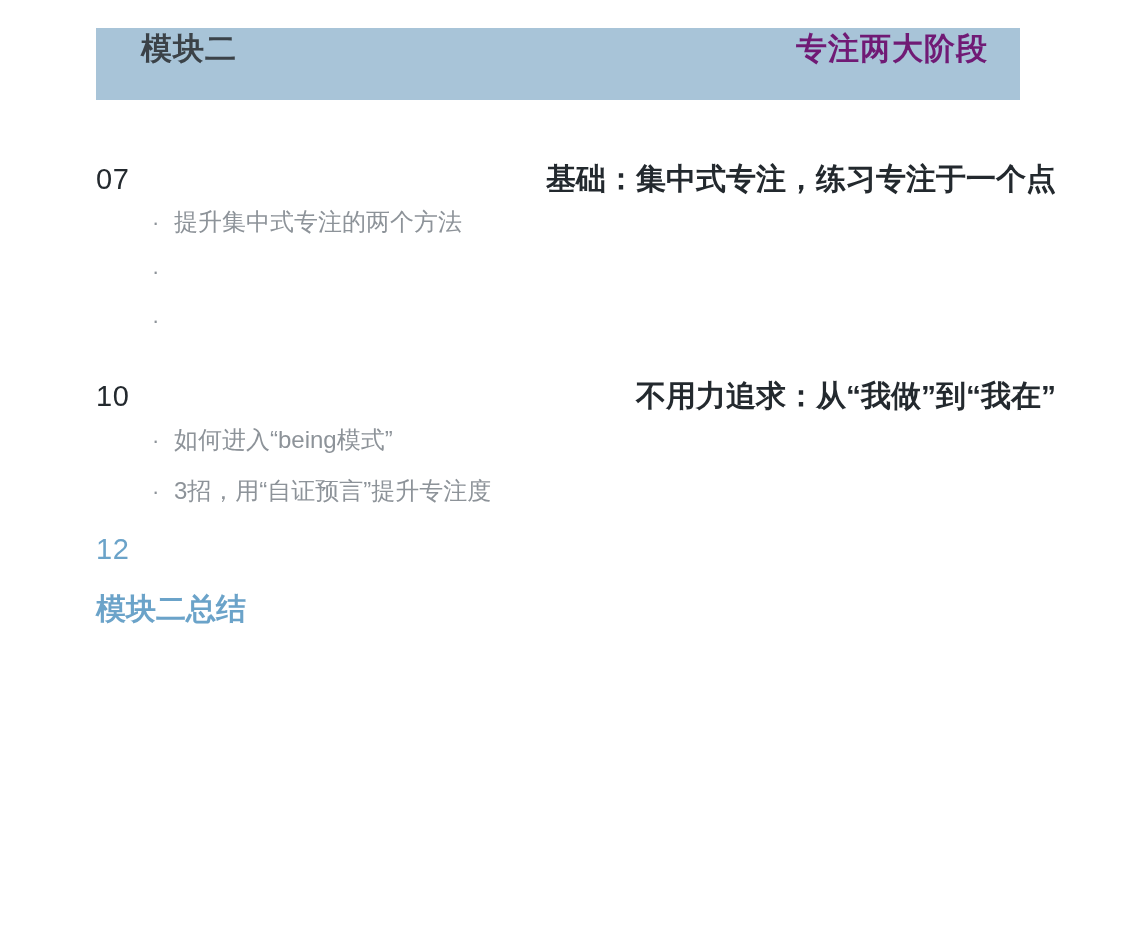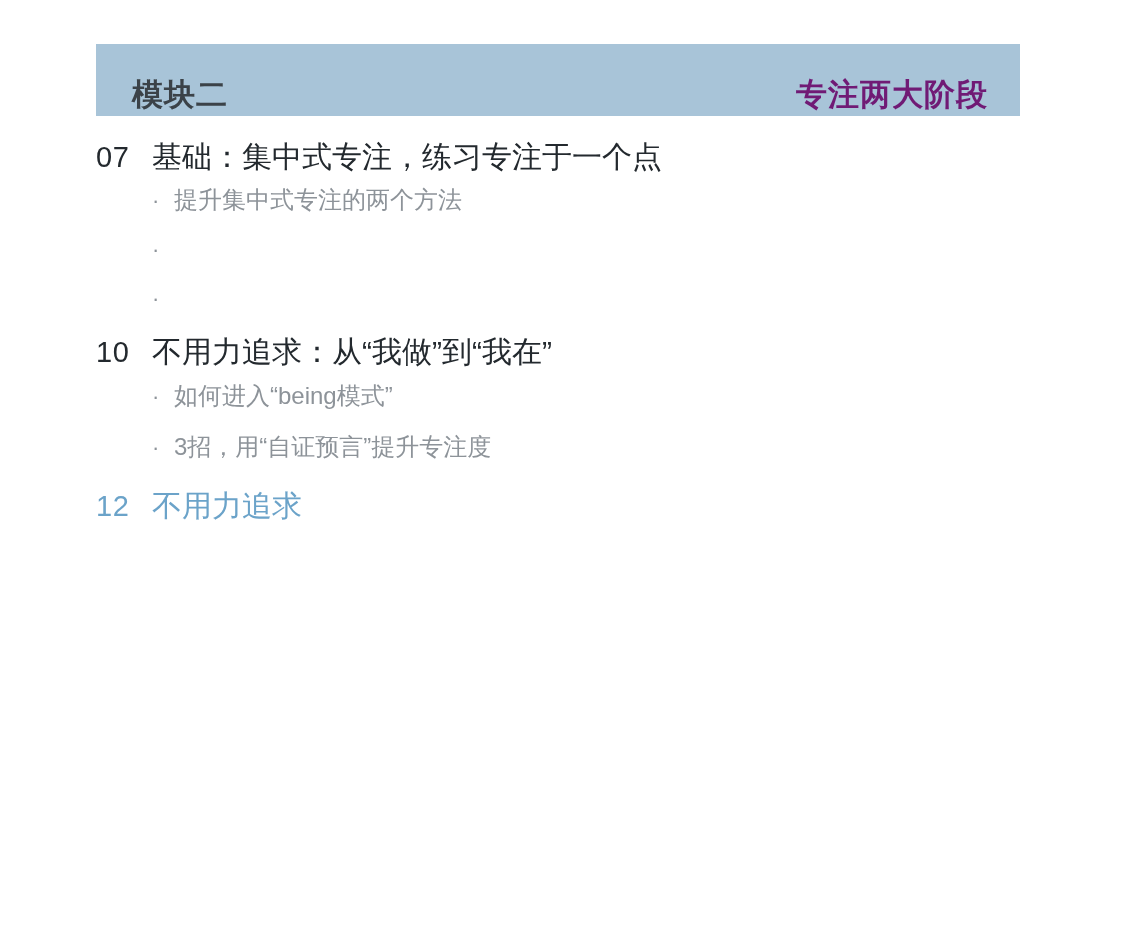--- a/index.html
+++ b/index.html
@@ -15,29 +15,29 @@
   }
   .page {
     position: relative;
     width: 1125px;
     height: 932px;
     box-sizing: border-box;
   }
   .header-band {
     position: absolute;
     left: 96px;
-    top: 44px;
+    top: 28px;
     width: 924px;
     height: 72px;
     background: #a8c4d8;
     display: flex;
-    align-items: flex-end;
+    align-items: flex-start;
     justify-content: space-between;
     box-sizing: border-box;
-    padding: 0 32px 0 36px;
+    padding: 0 32px 0 45px;
   }
   .header-left {
     font-size: 31px;
     font-weight: bold;
     color: #3b4248;
     letter-spacing: 1px;
   }
   .header-right {
     font-size: 31px;
     font-weight: bold;
@@ -53,30 +53,32 @@
   .toc-entry {
     margin-bottom: 20px;
   }
   .toc-main {
     display: flex;
     align-items: baseline;
     font-size: 30px;
     font-weight: bold;
     color: #23292e;
     line-height: 1.28;
+    justify-content: space-between;
   }
   .toc-num {
     min-width: 56px;
     font-weight: normal;
     font-size: 29px;
     color: #23292e;
     letter-spacing: 0.5px;
   }
   .toc-title {
-    font-weight: normal;
+    font-weight: bold;
+    margin-top: 22px;
   }
   .toc-sub {
     display: flex;
     align-items: baseline;
     margin-top: 8px;
     padding-left: 56px;
     font-size: 24px;
     color: #8d9399;
     line-height: 1.3;
   }
@@ -86,20 +88,21 @@
     color: #8d9399;
     font-size: 22px;
     flex: none;
   }
   .toc-entry.summary {
     margin-top: 24px;
   }
   .toc-entry.summary .toc-main {
     color: #6ba3c9;
     font-weight: bold;
+    flex-direction: column;
   }
   .toc-entry.summary .toc-num {
     color: #6ba3c9;
     font-weight: normal;
   }
 </style>
 </head>
 <body>
 
 <div class="page">
@@ -148,18 +151,18 @@
     <div class="toc-entry">
       <div class="toc-sub">
         <span class="bullet-dot">·</span>
         <span>3招，用“自证预言”提升专注度</span>
       </div>
     </div>
 
     <div class="toc-entry summary">
       <div class="toc-main">
         <span class="toc-num">12</span>
-        <span class="toc-title">不用力追求</span>
+        <span class="toc-title">模块二总结</span>
       </div>
     </div>
 
   </div>
 </div>
 
 </body></html>

